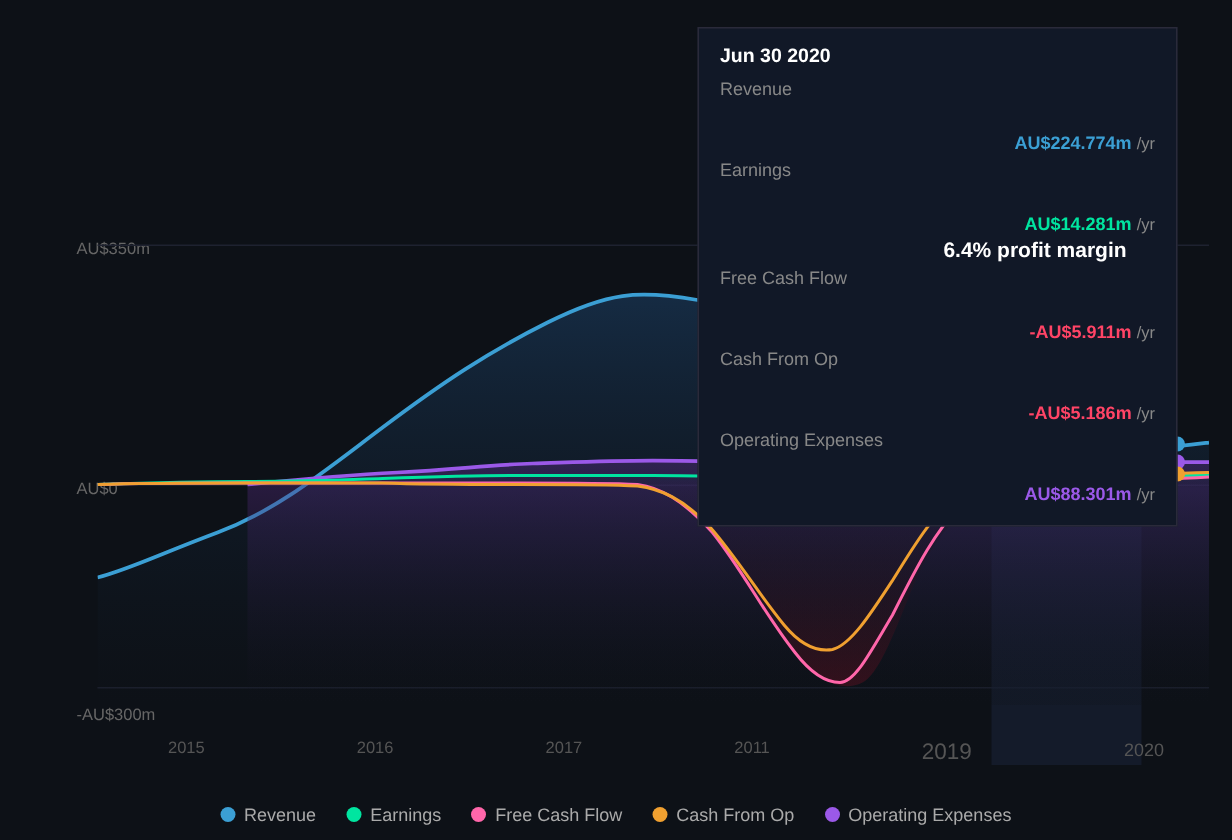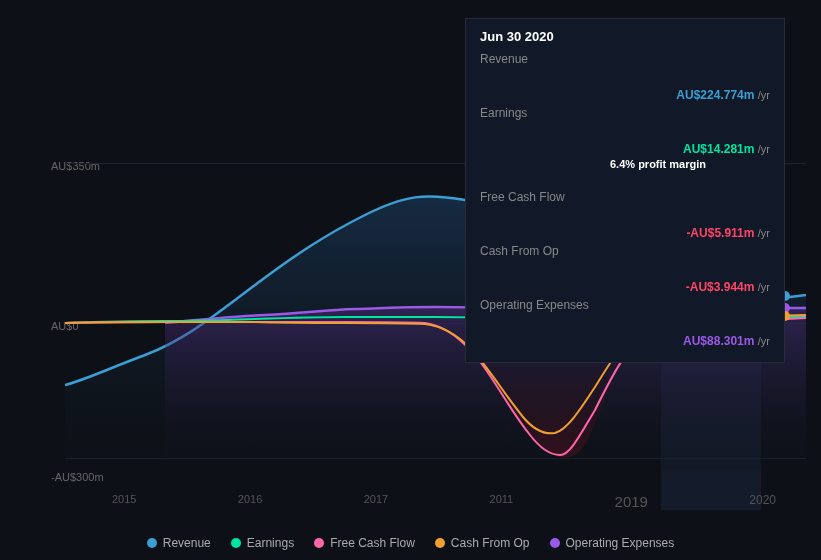--- a/index.html
+++ b/index.html
@@ -49,24 +49,25 @@
     .tooltip-value .unit {
       color: #888;
       font-weight: normal;
       font-size: 11px;
     }
     .color-blue { color: #3b9fd4; }
     .color-green { color: #00e5a0; }
     .color-red { color: #ff4466; }
     .tooltip-sub {
       color: #ffffff;
-      font-size: 11px;
+      font-size: 14px;
       margin-top: -2px;
-      margin-bottom: 20px;
+      margin-bottom: 4px;
       padding-left: 130px;
+      text-align: center;
     }
 
     .y-label {
       position: absolute;
       left: 15px;
       color: #666;
       font-size: 11px;
       margin-left: 36px;
     }
     .y-label-top { top: 160px; }
@@ -132,21 +133,21 @@
   </div>
   <div class="tooltip-row">
     <span class="tooltip-label">Free Cash Flow</span>
     <span class="tooltip-value color-red">
       <span>-AU$5.911m</span> <span class="unit">/yr</span>
     </span>
   </div>
   <div class="tooltip-row">
     <span class="tooltip-label">Cash From Op</span>
     <span class="tooltip-value color-red">
-      <span>-AU$3.944m</span> <span class="unit">/yr</span>
+      <span>-AU$5.186m</span> <span class="unit">/yr</span>
     </span>
   </div>
   <div class="tooltip-row">
     <span class="tooltip-label">Operating Expenses</span>
     <span class="tooltip-value" style="color:#9b59e8">
       <span>AU$88.301m</span> <span class="unit">/yr</span>
     </span>
   </div>
 </div>
 

